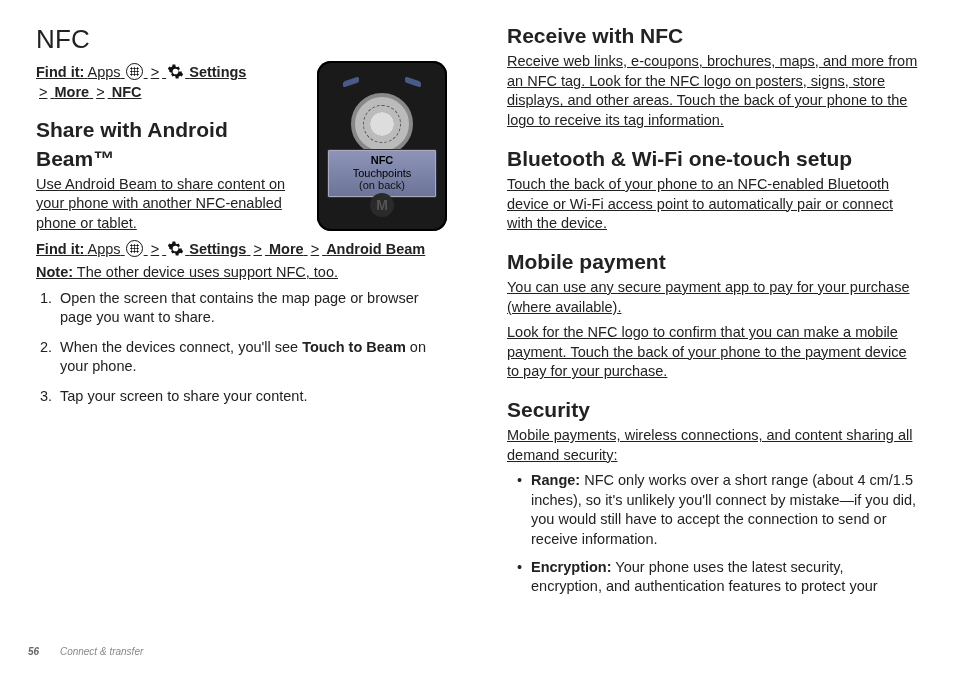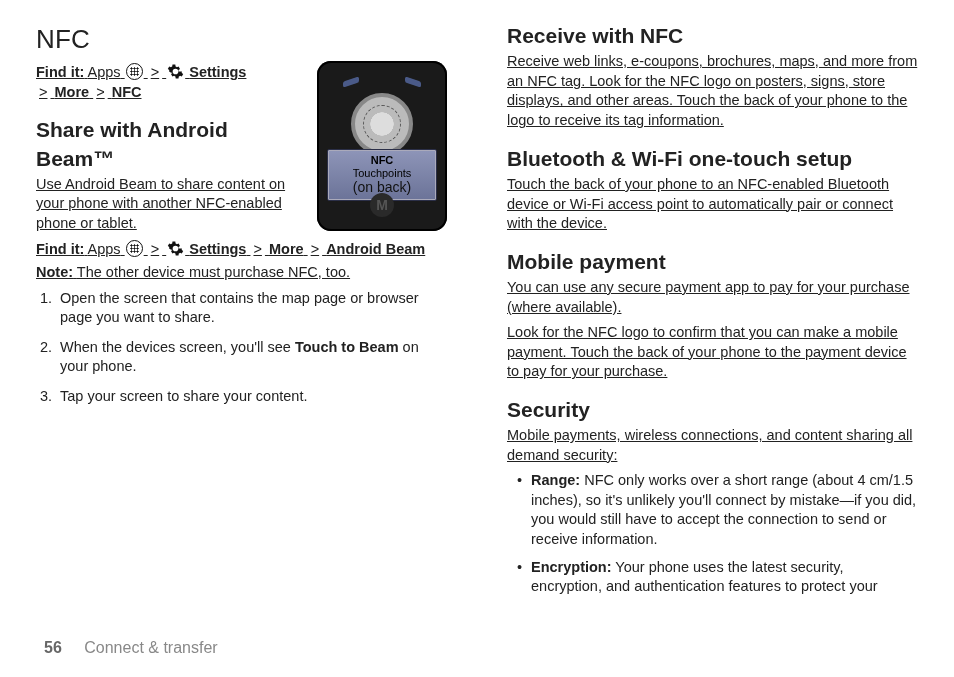--- a/index.html
+++ b/index.html
@@ -17,34 +17,34 @@
   h2{font-size:21px;font-weight:600;margin:14px 0 2px 0;}
   p{margin:0 0 6px 0;text-decoration:underline;}
   .bold{font-weight:600;}
   .findit{margin:6px 0 4px 0;}
   ol{margin:0 0 0 0;padding-left:20px;}
   ol li{margin:0 0 10px 0;padding-left:4px;font-weight:300;}
   ol li .sub{display:block;margin-top:10px;}
   ul.bul{list-style:none;margin:4px 0 0 0;padding-left:14px;}
   ul.bul li{margin:0 0 8px 0;position:relative;padding-left:10px;}
   ul.bul li::before{content:"•";position:absolute;left:-4px;top:0;}
-  .footer{position:absolute;left:44px;bottom:20px;font-size:16px;color:#888;}
+  .footer{position:absolute;left:28px;bottom:20px;font-size:10px;color:#888;font-style:italic;}
   .footer .pg{font-weight:600;color:#666;margin-right:18px;}
   
   .phone-wrap{float:right;margin:2px 0 6px 10px;}
   .phone{width:130px;height:170px;background:#1a1a1a;border-radius:14px;position:relative;box-shadow:inset 0 0 0 2px #000;}
   .spk{position:absolute;top:18px;background:#4a5a88;width:16px;height:6px;border-radius:2px;}
   .spk.l{left:26px;transform:skewY(-18deg);}
   .spk.r{right:26px;transform:skewY(18deg);}
   .ring{position:absolute;top:32px;left:50%;transform:translateX(-50%);width:54px;height:54px;border:4px solid #888;border-radius:50%;background:radial-gradient(circle,#ddd 0 30%,#bbb 31% 100%);}
   .ring::after{content:"";position:absolute;inset:8px;border:1px dashed #555;border-radius:50%;}
   .label-nfc{position:absolute;top:88px;left:10px;right:10px;background:linear-gradient(#8e95b8,#6b7398);border:1px solid #2b2f48;border-radius:2px;text-align:center;padding:4px 2px 5px 2px;font-size:11px;line-height:1.15;box-shadow:0 0 0 1px #aab inset;}
   .label-nfc .t1{font-weight:700;color:#000;}
   .label-nfc .t2{font-weight:400;color:#000;}
-  .label-nfc .t3{color:#111;font-size:14px;}
+  .label-nfc .t3{color:#111;font-size:11px;}
   .mlogo{position:absolute;bottom:14px;left:50%;transform:translateX(-50%);width:24px;height:24px;border-radius:50%;background:#2a2a2a;display:flex;align-items:center;justify-content:center;color:#555;font-size:14px;font-weight:700;}
   
   .ico{display:inline-flex;align-items:center;justify-content:center;width:15px;height:15px;border:1.4px solid #111;border-radius:50%;vertical-align:-3px;margin:0 1px;position:relative;}
   .ico.apps::before{content:"";position:absolute;width:9px;height:9px;background:
     radial-gradient(circle,#111 46%,transparent 50%) 0 0/3px 3px,
     radial-gradient(circle,#111 46%,transparent 50%) 3px 0/3px 3px,
     radial-gradient(circle,#111 46%,transparent 50%) 6px 0/3px 3px,
     radial-gradient(circle,#111 46%,transparent 50%) 0 3px/3px 3px,
     radial-gradient(circle,#111 46%,transparent 50%) 3px 3px/3px 3px,
     radial-gradient(circle,#111 46%,transparent 50%) 6px 3px/3px 3px,
@@ -111,28 +111,28 @@
         </span>
       <span class="bold">Settings</span>
       <span class="gt">&gt;</span>
       <span class="bold">More</span>
       <span class="gt">&gt;</span>
       <span class="bold">Android Beam</span>
     </p>
 
     <p>
       <span class="bold">Note:</span>
-      <span>The other device must purchase NFC, too.</span>
+      <span>The other device uses support NFC, too.</span>
     </p>
 
     <ol>
       <li>Open the screen that contains the map page or browser page you want to share.</li>
       <li>
         <span class="sub">
-          <span>When the devices screen, you'll see </span><span class="bold">Touch to Beam</span><span> on your phone.</span>
+          <span>When the devices connect, you'll see </span><span class="bold">Touch to Beam</span><span> on your phone.</span>
         </span>
       </li>
       <li>Tap your screen to share your content.</li>
     </ol>
   </div>
 
   <div class="col">
     <h2 style="margin-top:0">Receive with NFC</h2>
     <p>Receive web links, e-coupons, brochures, maps, and more from an NFC tag. Look for the NFC logo on posters, signs, store displays, and other areas. Touch the back of your phone to the logo to receive its tag information.</p>
 

